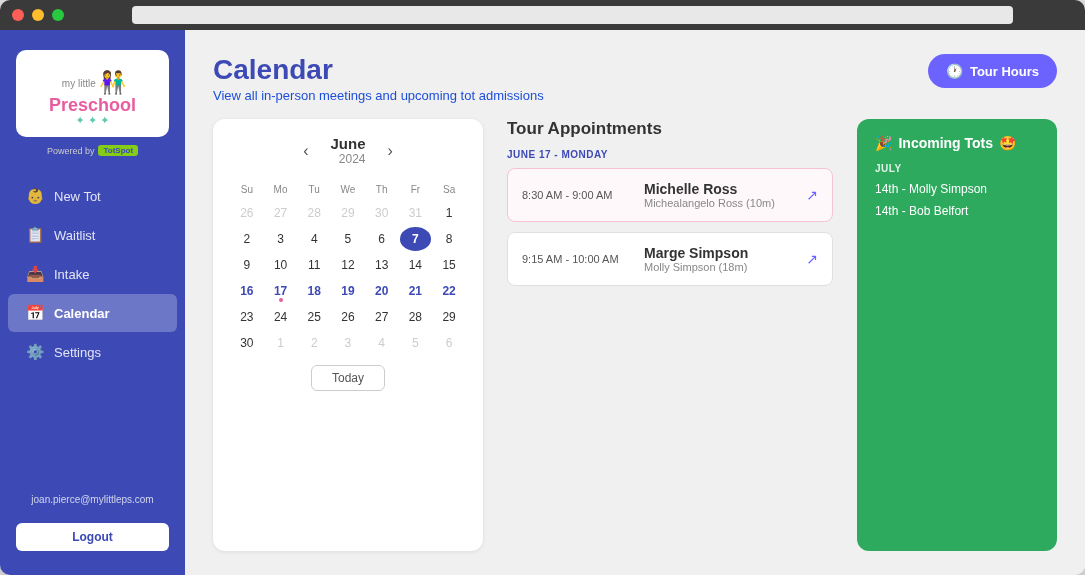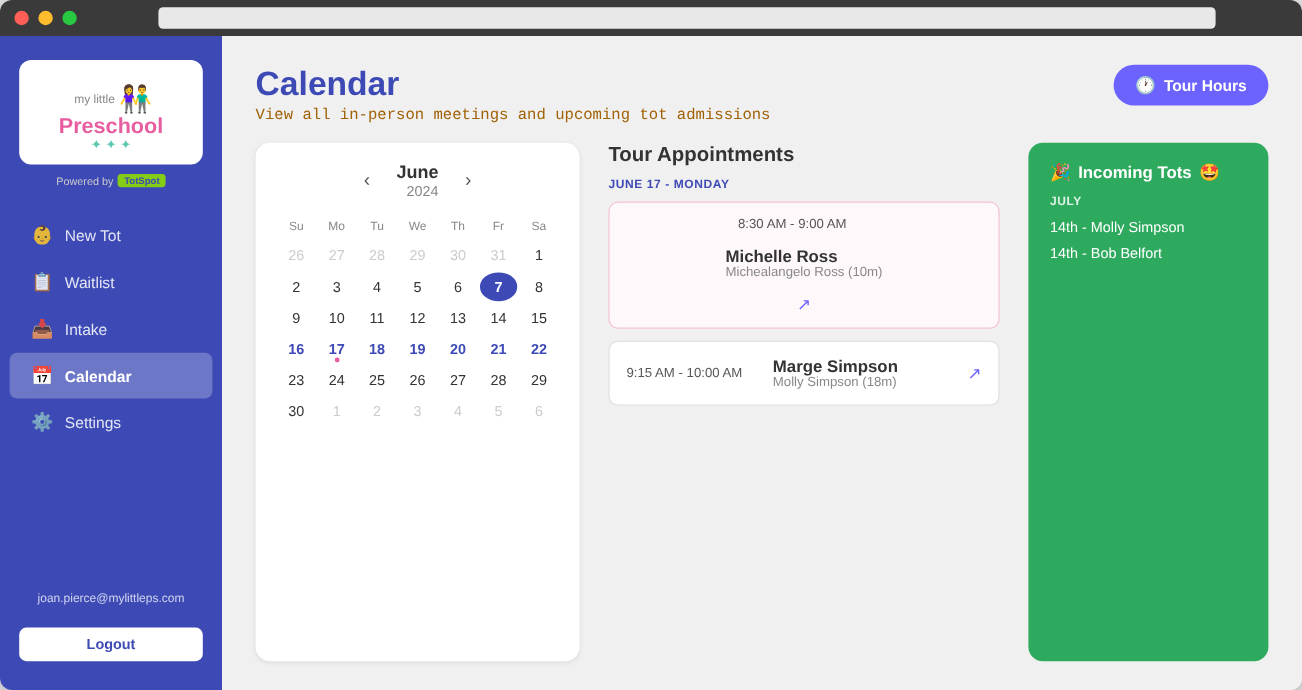--- a/index.html
+++ b/index.html
@@ -29,21 +29,21 @@
 
     .sidebar-footer { padding: 12px 16px; }
     .user-email { color: rgba(255,255,255,0.75); font-size: 10px; margin-bottom: 18px; text-align: center; }
     .logout-btn { width: 100%; background: white; color: #3d4ab5; border: none; border-radius: 6px; padding: 7px; font-size: 12px; font-weight: 600; cursor: pointer; }
 
     
     .main { flex: 1; padding: 24px 28px; display: flex; flex-direction: column; gap: 16px; background: #f0f0f0; border-radius: 0 0 10px 0; overflow: hidden; }
 
     .top-bar { display: flex; justify-content: space-between; align-items: flex-start; }
     .page-header h1 { font-size: 28px; font-weight: 700; color: #3d4ab5; }
-    .page-header p { font-size: 13px; color: #a16207; margin-top: 2px; font-family: Liberation Mono, monospace; }
+    .page-header p { font-size: 13px; color: #1d4ed8; margin-top: 2px; }
     .tour-hours-btn { background: #6c63ff; color: white; border: none; border-radius: 20px; padding: 9px 18px; font-size: 13px; font-weight: 600; cursor: pointer; display: flex; align-items: center; gap: 6px; }
     .tour-hours-btn .btn-icon { font-size: 14px; }
 
     .content-area { display: flex; gap: 24px; flex: 1; }
 
     
     .calendar-panel { background: white; border-radius: 12px; padding: 16px; width: 270px; flex-shrink: 0; box-shadow: 0 1px 4px rgba(0,0,0,0.08); }
     .cal-header { display: flex; align-items: center; justify-content: center; gap: 16px; margin-bottom: 12px; }
     .cal-nav { background: none; border: none; font-size: 16px; cursor: pointer; color: #555; padding: 2px 6px; }
     .cal-month-year { text-align: right; }
@@ -58,21 +58,21 @@
     .cal-grid td.has-dot { position: relative; }
     .cal-grid td.has-dot::after { content: ''; position: absolute; bottom: 1px; left: 50%; transform: translateX(-50%); width: 4px; height: 4px; background: #e85d9f; border-radius: 50%; }
     .today-btn-wrap { text-align: center; margin-top: 8px; }
     .today-btn { background: none; border: 1px solid #ccc; border-radius: 6px; padding: 5px 20px; font-size: 12px; color: #555; cursor: pointer; }
 
     
     .appointments-panel { flex: 1; }
     .appointments-panel h2 { font-size: 17px; font-weight: 700; color: #333; margin-bottom: 10px; }
     .date-label { font-size: 10px; font-weight: 700; color: #3d4ab5; letter-spacing: 0.5px; margin-bottom: 8px; }
     .appt-card { border: 1px solid #e0e0e0; border-radius: 8px; padding: 12px 14px; margin-bottom: 10px; display: flex; align-items: center; gap: 12px; background: white; }
-    .appt-card.pink-border { border-color: #f5c2d8; background: #fff8fb; flex-direction: column; }
+    .appt-card.pink-border { border-color: #f5c2d8; background: #fff8fb; }
     .appt-time { font-size: 11px; color: #555; min-width: 110px; }
     .appt-info { flex: 1; }
     .appt-name { font-size: 14px; font-weight: 600; color: #333; }
     .appt-sub { font-size: 11px; color: #888; }
     .appt-link { color: #6c63ff; font-size: 14px; cursor: pointer; }
 
     
     .incoming-panel { background: #2eaa5e; border-radius: 12px; padding: 16px 18px; width: 200px; flex-shrink: 0; color: white; }
     .incoming-header { font-size: 14px; font-weight: 700; margin-bottom: 12px; display: flex; align-items: center; gap: 6px; }
     .incoming-month { font-size: 10px; font-weight: 700; letter-spacing: 0.5px; margin-bottom: 6px; opacity: 0.85; }
@@ -232,20 +232,23 @@
                   <td>30</td>
                   <td class="other-month">1</td>
                   <td class="other-month">2</td>
                   <td class="other-month">3</td>
                   <td class="other-month">4</td>
                   <td class="other-month">5</td>
                   <td class="other-month">6</td>
                 </tr>
               </tbody>
           </table>
+          <div class="today-btn-wrap">
+            <button class="today-btn">Today</button>
+          </div>
         </div>
 
         <div class="appointments-panel">
           <h2>Tour Appointments</h2>
           <div class="date-label">JUNE 17 - MONDAY</div>
           <div id="appt-list">
               <div class="appt-card pink-border">
     <div class="appt-time">8:30 AM - 9:00 AM</div>
     <div class="appt-info">
       <div class="appt-name">Michelle Ross</div>

